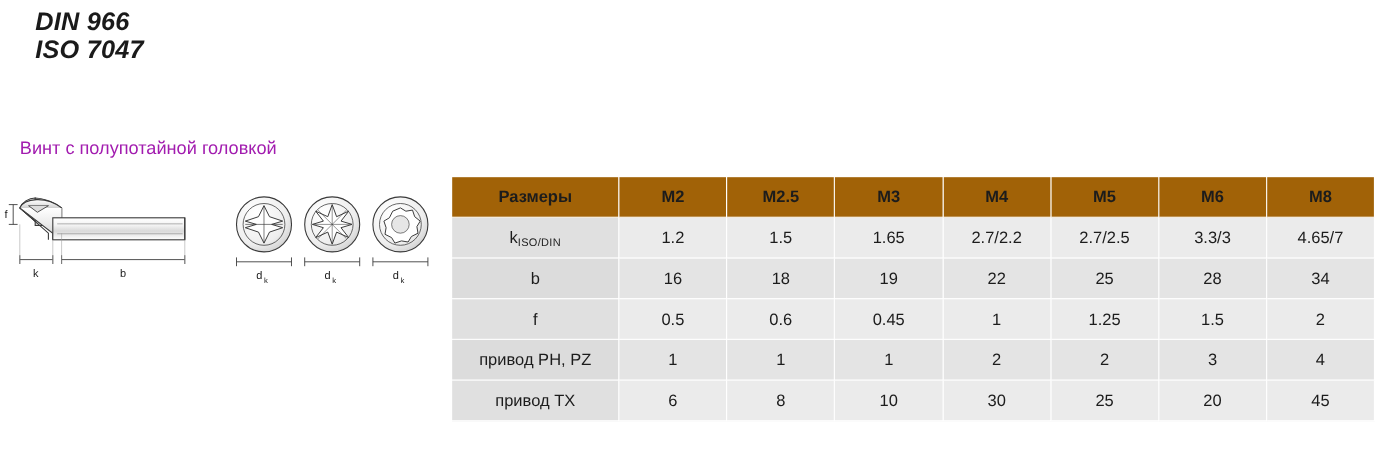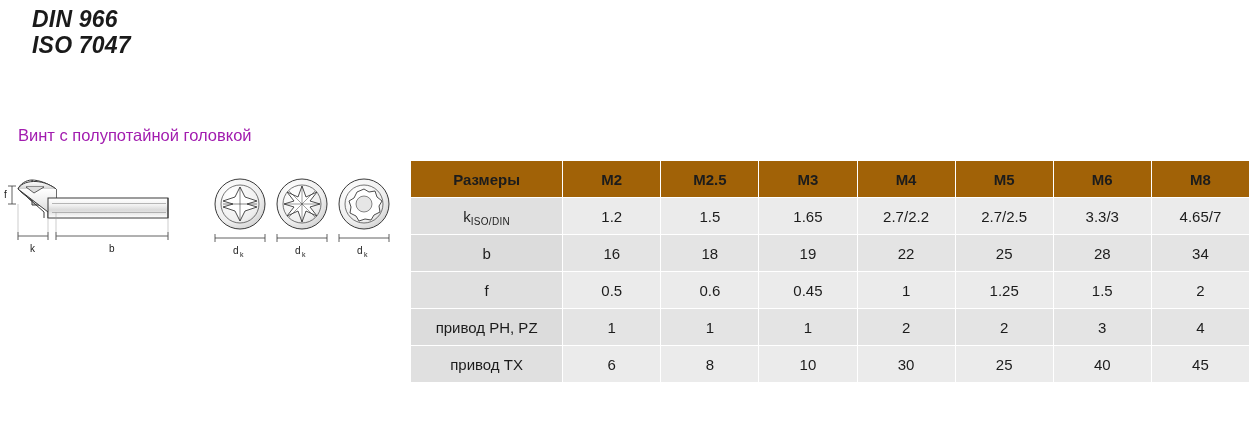--- a/index.html
+++ b/index.html
@@ -272,18 +272,18 @@
         <td>3</td>
         <td>4</td>
       </tr>
       <tr>
         <td><span class="lblmain">привод TX</span></td>
         <td>6</td>
         <td>8</td>
         <td>10</td>
         <td>30</td>
         <td>25</td>
-        <td>40</td>
+        <td>20</td>
         <td>45</td>
       </tr>
     </tbody>
   </table>
 </div>
 
 </body></html>

